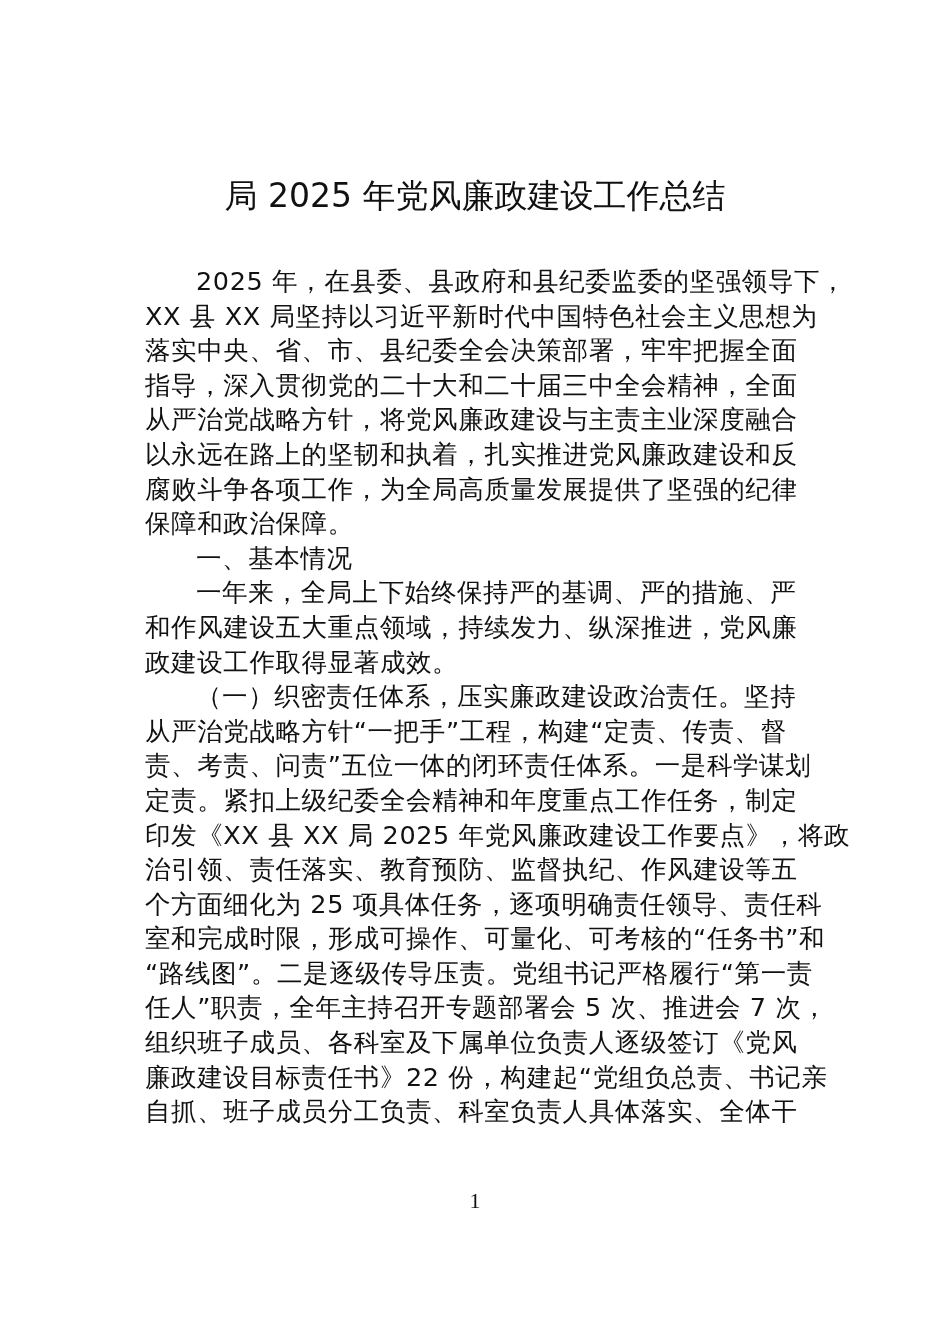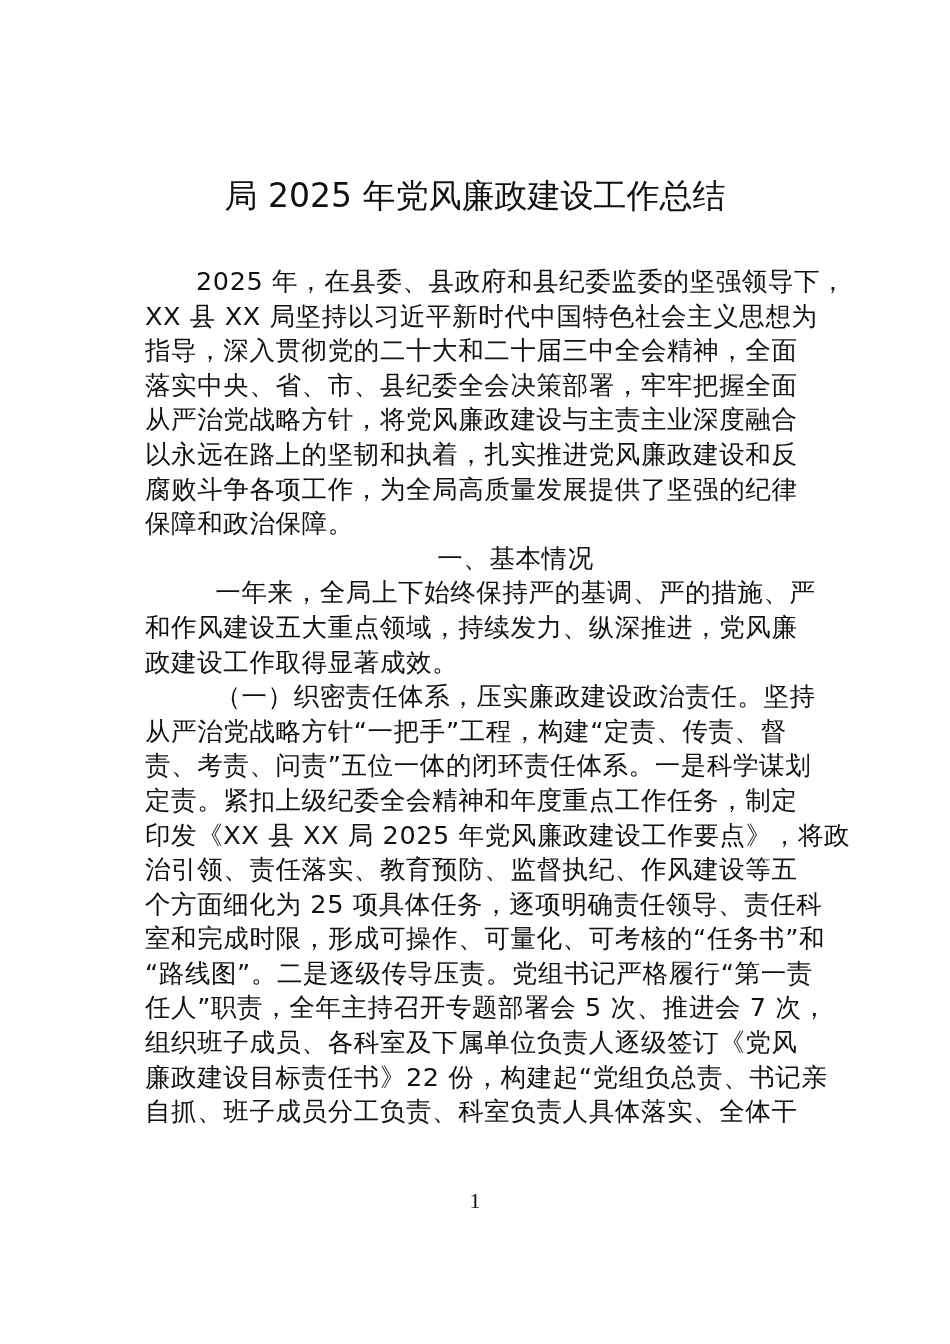--- a/index.html
+++ b/index.html
@@ -4,35 +4,35 @@
 <style>
   html, body { margin: 0; padding: 0; background: #ffffff; }
   body { width: 950px; height: 1344px; position: relative; overflow: hidden;
          font-family: "DejaVu Sans", "Liberation Sans", sans-serif; color: #111; }
   .page { position: absolute; left: 0; top: 0; width: 950px; height: 1148px; background: #fff; }
   .title { position: absolute; left: 0; width: 950px; top: 172px; text-align: center;
            font-size: 33px; line-height: 48px; letter-spacing: 0px; color: #111; }
   .body { position: absolute; left: 145px; top: 264px; width: 690px; }
   .line { height: 34.6px; line-height: 34.6px; font-size: 25.5px; white-space: nowrap;
           letter-spacing: 0.6px; color: #111; }
-  .indent { padding-left: 51px; text-align: center; }
+  .indent { padding-left: 51px; }
   .pagenum { position: absolute; left: 0; width: 950px; top: 1188px; text-align: center;
              font-family: "Liberation Serif", serif; font-size: 22px; color: #111; }
 </style>
 </head>
 <body>
 
 <div class="page">
   <div class="title">局 2025 年党风廉政建设工作总结</div>
 
   <div class="body">
     <div class="line indent">2025 年，在县委、县政府和县纪委监委的坚强领导下，</div>
     <div class="line">XX 县 XX 局坚持以习近平新时代中国特色社会主义思想为</div>
+    <div class="line">落实中央、省、市、县纪委全会决策部署，牢牢把握全面</div>
     <div class="line">指导，深入贯彻党的二十大和二十届三中全会精神，全面</div>
-    <div class="line">落实中央、省、市、县纪委全会决策部署，牢牢把握全面</div>
     <div class="line">从严治党战略方针，将党风廉政建设与主责主业深度融合</div>
     <div class="line">以永远在路上的坚韧和执着，扎实推进党风廉政建设和反</div>
     <div class="line">腐败斗争各项工作，为全局高质量发展提供了坚强的纪律</div>
     <div class="line">保障和政治保障。</div>
     <div class="line indent">一、基本情况</div>
     <div class="line indent">一年来，全局上下始终保持严的基调、严的措施、严</div>
     <div class="line">和作风建设五大重点领域，持续发力、纵深推进，党风廉</div>
     <div class="line">政建设工作取得显著成效。</div>
     <div class="line indent">（一）织密责任体系，压实廉政建设政治责任。坚持</div>
     <div class="line">从严治党战略方针“一把手”工程，构建“定责、传责、督</div>

